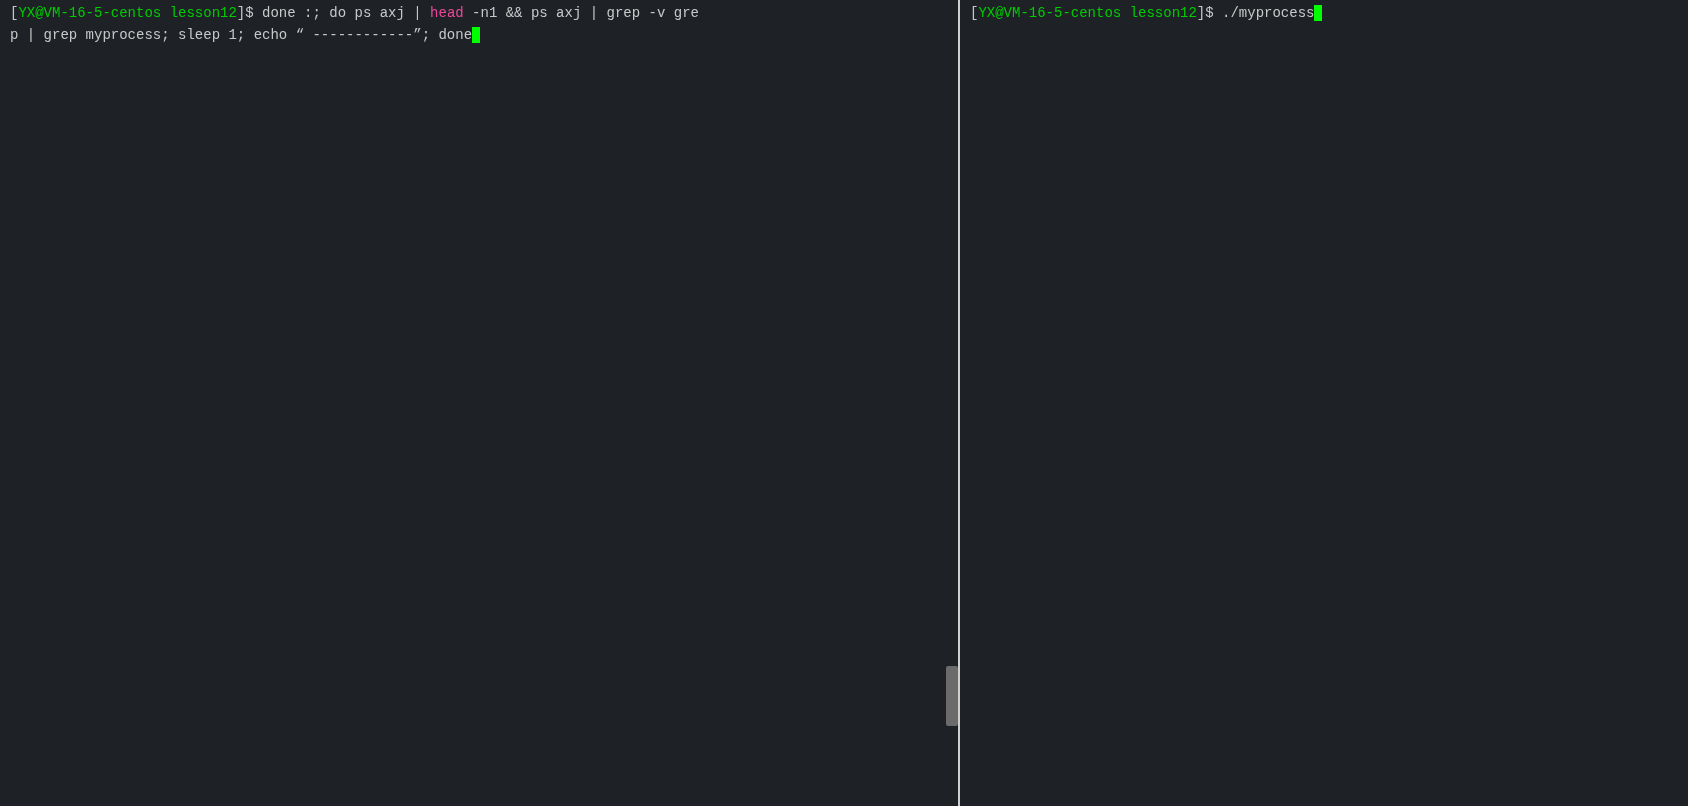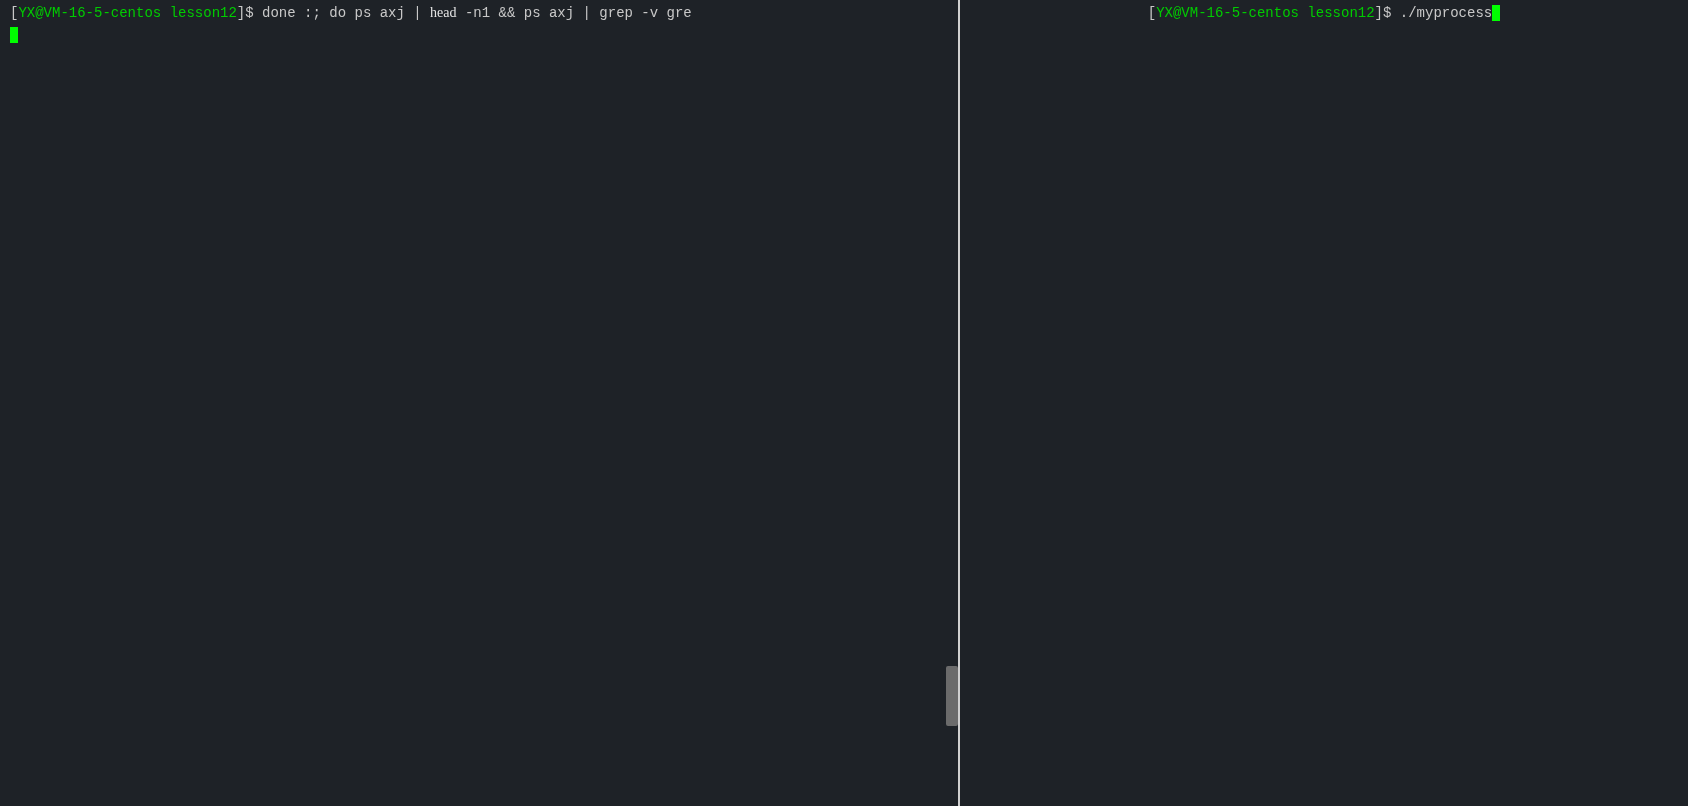--- a/index.html
+++ b/index.html
@@ -30,21 +30,20 @@
       overflow: hidden;
     }
 
     .terminal-pane-left {
       width: 960px;
       border-right: 2px solid #d0d0d0;
     }
 
     .terminal-pane-right {
       flex: 1;
-      text-align: center;
     }
 
     .cursor {
       display: inline-block;
       width: 8px;
       height: 16px;
       background-color: #00ff00;
       vertical-align: text-bottom;
     }
 
@@ -72,22 +71,22 @@
       padding: 2px 4px;
     }
   </style>
 </head>
 <body>
 
 <div class="terminal-container">
 
   <div class="terminal-pane terminal-pane-left">
     <div class="pane-content">
-      <span class="terminal-line"><span>[</span><span style="color:#00cc00;">YX@VM-16-5-centos lesson12</span><span>]$ </span><span>done :; do ps axj | </span><span style="color:#e5e5e5;font-family:Liberation Serif, serif;">head</span><span> -n1 &amp;&amp; ps axj | grep -v gre</span></span>
-      <span class="terminal-line"><span class="cursor"></span></span>
+      <span class="terminal-line"><span>[</span><span style="color:#00cc00;">YX@VM-16-5-centos lesson12</span><span>]$ </span><span>done :; do ps axj | </span><span style="color:#ec4899;">head</span><span> -n1 &amp;&amp; ps axj | grep -v gre</span></span>
+      <span class="terminal-line"><span>p | grep myprocess; sleep 1; echo “ ------------”; done</span><span class="cursor"></span></span>
     </div>
 
     <div class="scrollbar-track"></div>
   </div>
 
   <div class="terminal-pane terminal-pane-right">
     <div class="pane-content">
       <span class="terminal-line"><span>[</span><span style="color:#00cc00;">YX@VM-16-5-centos lesson12</span><span>]$ </span><span>./myprocess</span><span class="cursor"></span></span>
     </div>
   </div>

